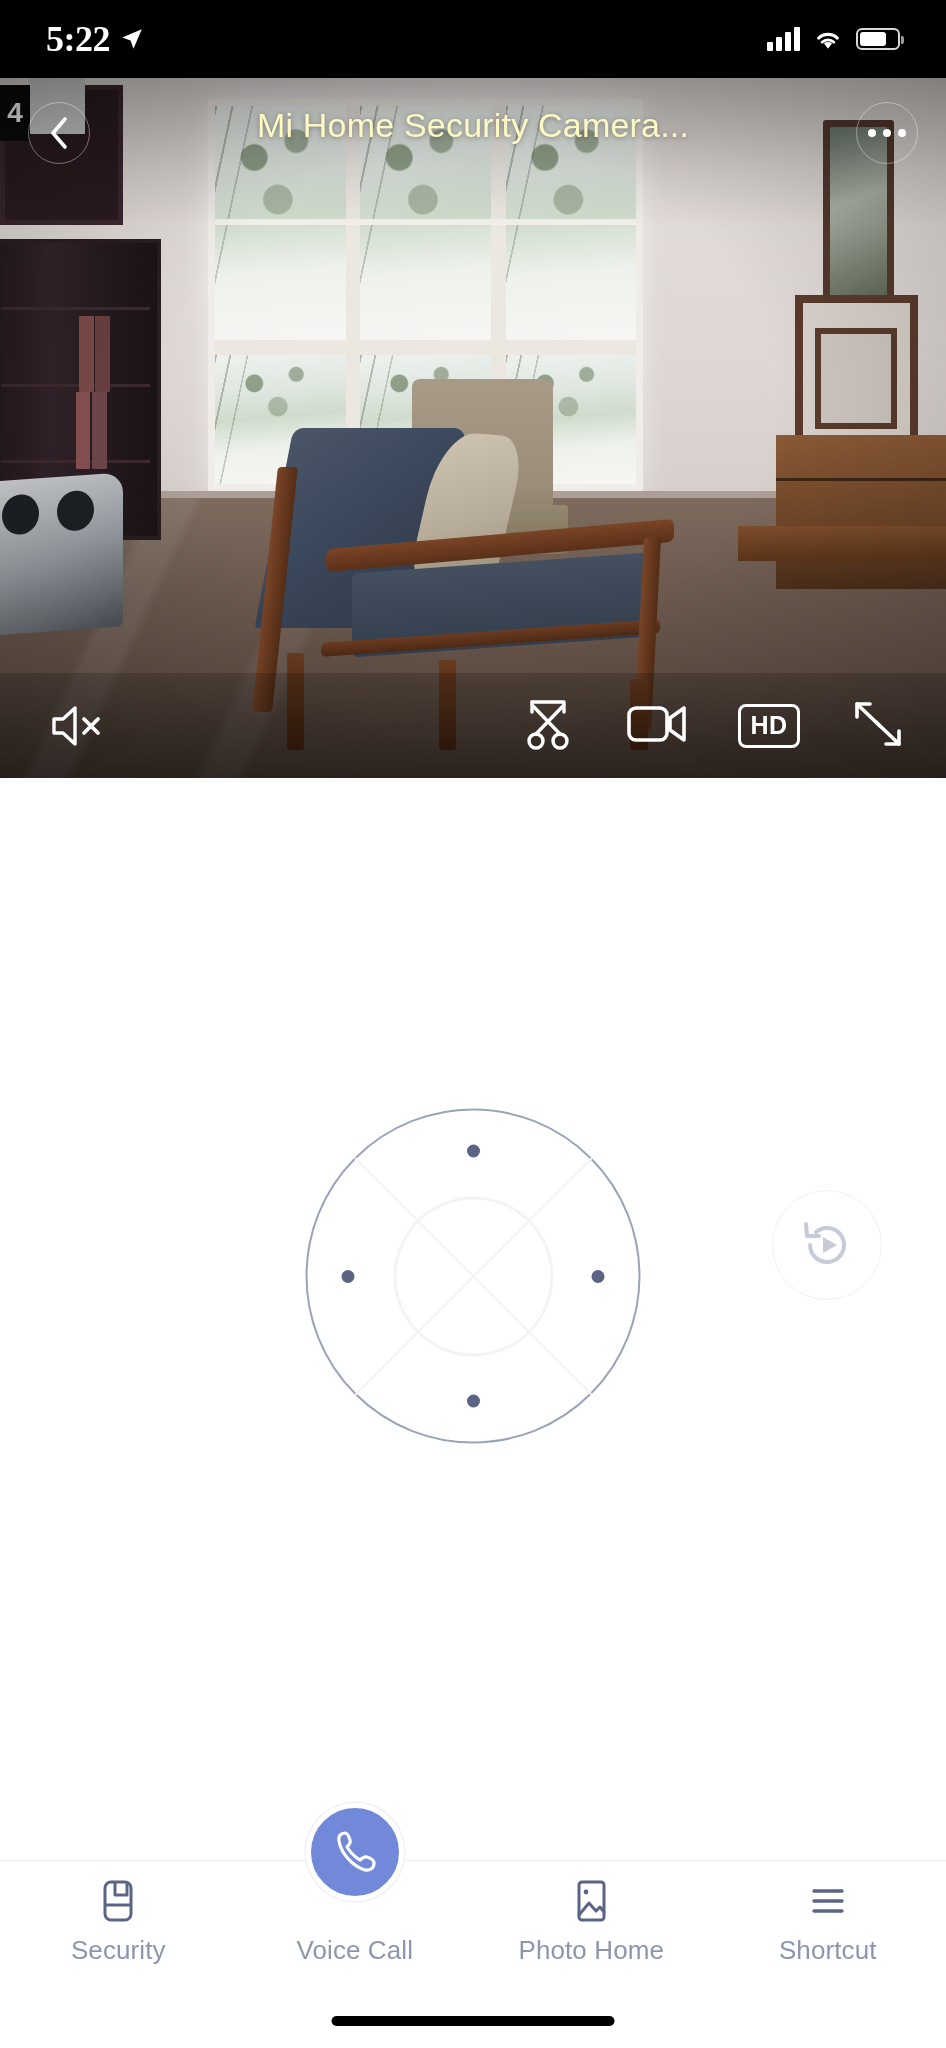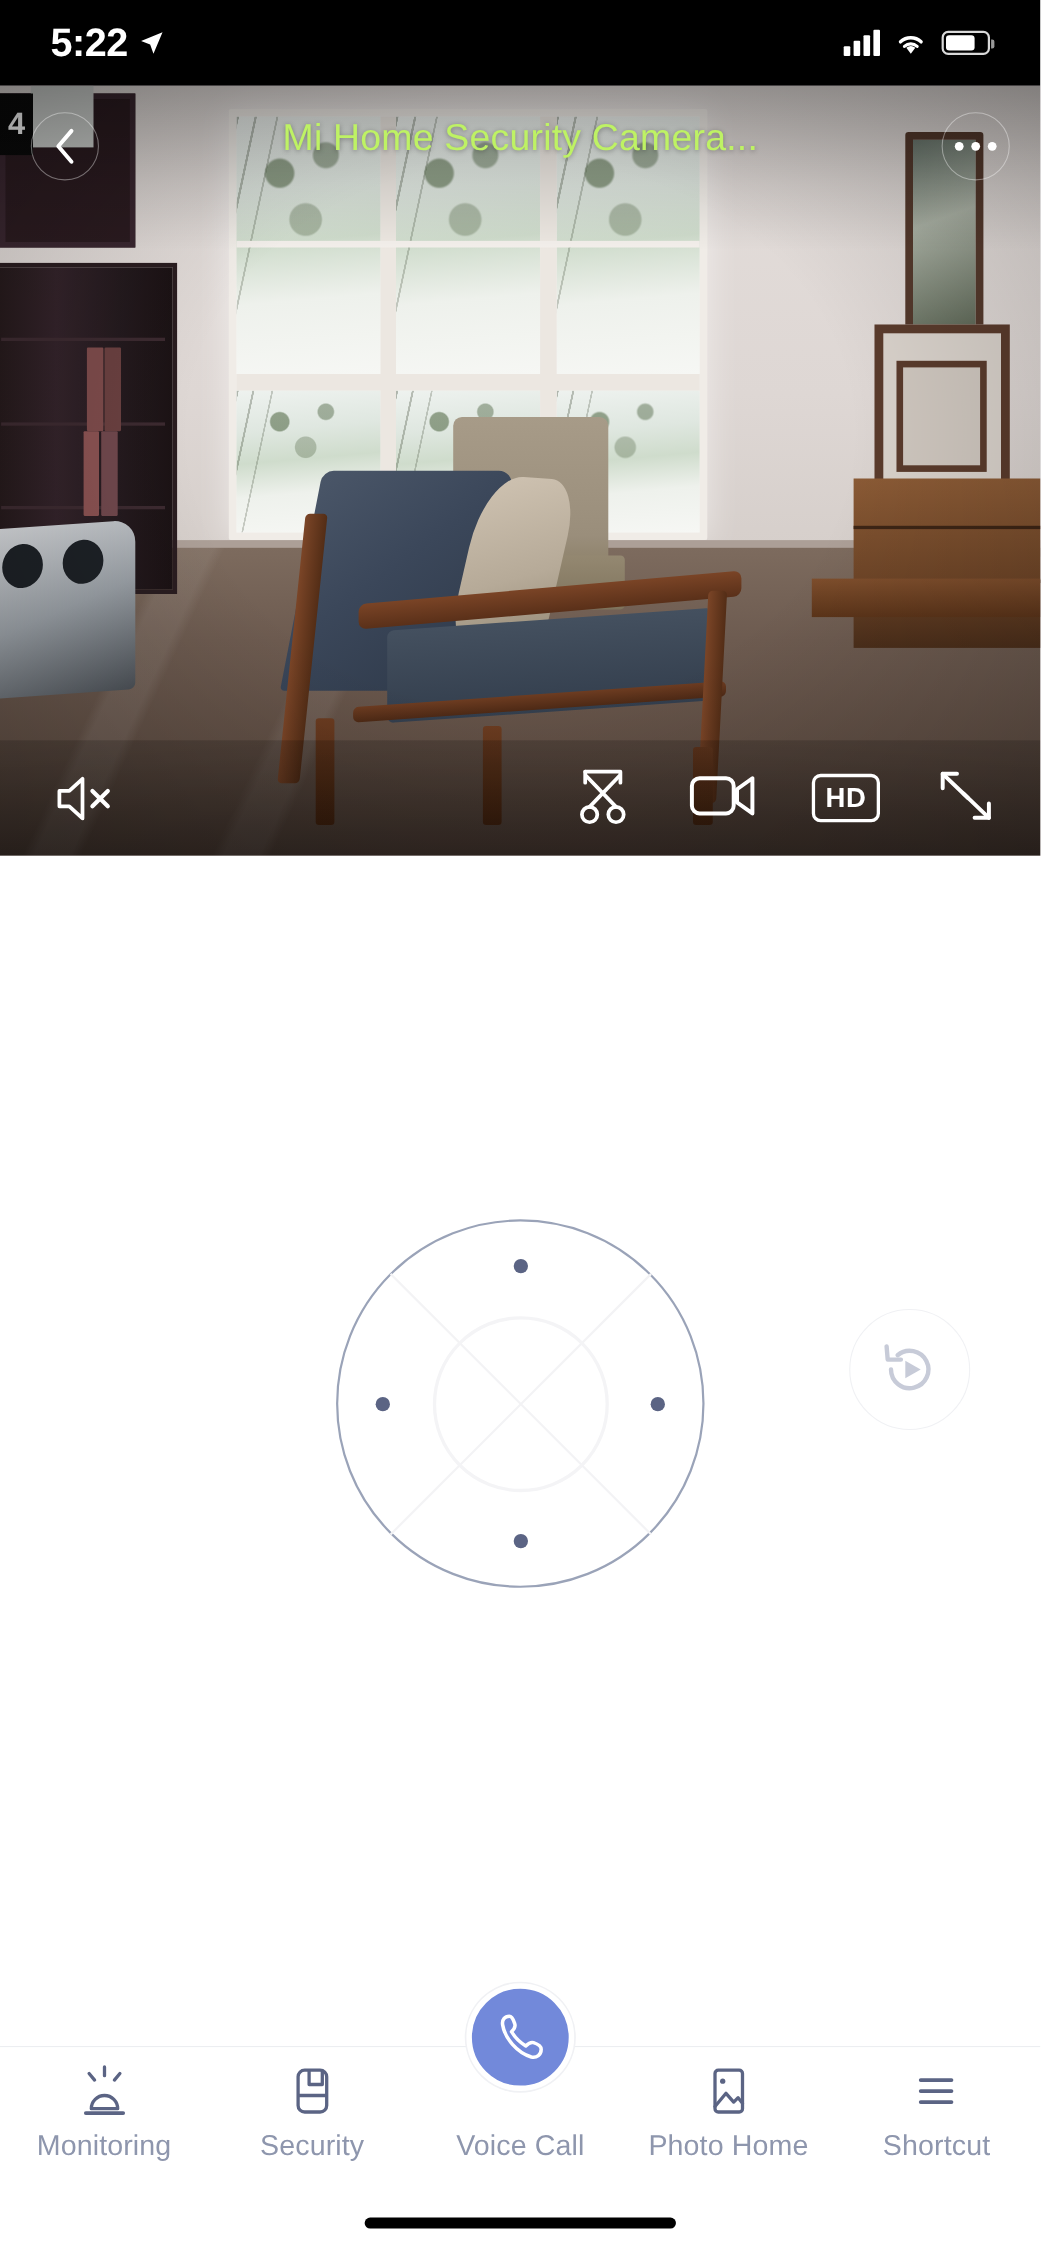--- a/index.html
+++ b/index.html
@@ -7,21 +7,21 @@
   body { font-family:"Liberation Sans", sans-serif; }
 
   .phone { position:relative; width:946px; height:2048px; background:#fff; overflow:hidden; }
 
   
   .statusbar {
     position:absolute; top:0; left:0; width:946px; height:78px;
     background:#000; display:flex; align-items:center;
     justify-content:space-between; padding:0 46px 0 46px;
   }
-  .sb-left { display:flex; align-items:center; gap:9px; }
+  .sb-left { display:flex; align-items:center; gap:9px;font-family:Liberation Serif, serif; }
   .sb-time { color:#fff; font-size:36px; font-weight:600; letter-spacing:-0.5px; line-height:1; }
   .sb-loc { width:26px; height:26px; display:block; }
   .sb-right { display:flex; align-items:center; gap:13px; }
   .sb-cell { display:flex; align-items:flex-end; gap:3px; height:24px; }
   .sb-cell i { display:block; width:6px; background:#fff; border-radius:1px; }
   .sb-cell i:nth-child(1){height:9px;}
   .sb-cell i:nth-child(2){height:14px;}
   .sb-cell i:nth-child(3){height:19px;background:#fff;}
   .sb-cell i:nth-child(4){height:24px;background:#fff;}
   .sb-wifi { width:30px; height:24px; }
@@ -145,21 +145,21 @@
   
   .vhead{position:absolute;top:0;left:0;width:100%;height:120px;}
   .btn-circ{position:absolute;top:24px;width:62px;height:62px;border-radius:50%;
      border:1.5px solid rgba(255,255,255,.38);display:flex;align-items:center;justify-content:center;}
   .btn-back{left:28px;}
   .btn-more{right:28px;}
   .chev{width:20px;height:34px;}
   .dots{display:flex;gap:7px;}
   .dots i{width:8px;height:8px;border-radius:50%;background:#fff;display:block;}
   .vtitle{position:absolute;top:28px;left:0;width:100%;text-align:center;
-     color:#bef264;font-size:34px;font-weight:400;text-shadow:0 1px 5px rgba(0,0,0,.35);
+     color:#fef9c3;font-size:34px;font-weight:400;text-shadow:0 1px 5px rgba(0,0,0,.35);
      letter-spacing:0.2px;}
   .vrate{position:absolute;top:74px;left:0;width:100%;text-align:center;
      color:rgba(255,255,255,.62);font-size:26px;letter-spacing:0.4px;
      text-shadow:0 1px 4px rgba(0,0,0,.3);}
 
   
   .vtools{position:absolute;bottom:0;left:0;width:100%;height:105px;
      background:linear-gradient(180deg,rgba(0,0,0,.18) 0%,rgba(0,0,0,.34) 100%);
      display:flex;align-items:center;}
   .vt-mute{position:absolute;left:48px;top:50%;transform:translateY(-50%);
@@ -373,30 +373,20 @@
       <svg width="62" height="62" viewBox="0 0 62 62">
         <path d="M14 31 a17 17 0 1 0 6-13" stroke="#c7cbd8" stroke-width="4" fill="none" stroke-linecap="round"></path>
         <path d="M10 10 L11 22 L23 22" stroke="#c7cbd8" stroke-width="4" fill="none" stroke-linecap="round" stroke-linejoin="round"></path>
         <path d="M27 23 L41 31 L27 39 Z" fill="#c7cbd8"></path>
       </svg>
     </div>
   </div>
 
   <div class="tabbar">
 
-    <div class="tab">
-      <span class="ico">
-        <svg width="52" height="52" viewBox="0 0 52 52">
-          <path d="M26 4 V12 M12 10 L17 16 M40 10 L35 16" stroke="#5b6484" stroke-width="3" stroke-linecap="round"></path>
-          <path d="M14 42 a12 12 0 0 1 24 0 Z" stroke="#5b6484" stroke-width="3" fill="none" stroke-linejoin="round"></path>
-          <path d="M9 46 H43" stroke="#5b6484" stroke-width="3.4" stroke-linecap="round"></path>
-        </svg>
-      </span>
-      <span class="lbl">Monitoring</span>
-    </div>
 
     <div class="tab">
       <span class="ico">
         <svg width="52" height="52" viewBox="0 0 52 52">
           <rect x="13" y="7" width="26" height="38" rx="6" stroke="#5b6484" stroke-width="3" fill="none"></rect>
           <path d="M23 7 V20 H35 V7" stroke="#5b6484" stroke-width="3" fill="none" stroke-linejoin="round"></path>
           <path d="M13 30 H39" stroke="#5b6484" stroke-width="3"></path>
         </svg>
       </span>
       <span class="lbl">Security</span>

